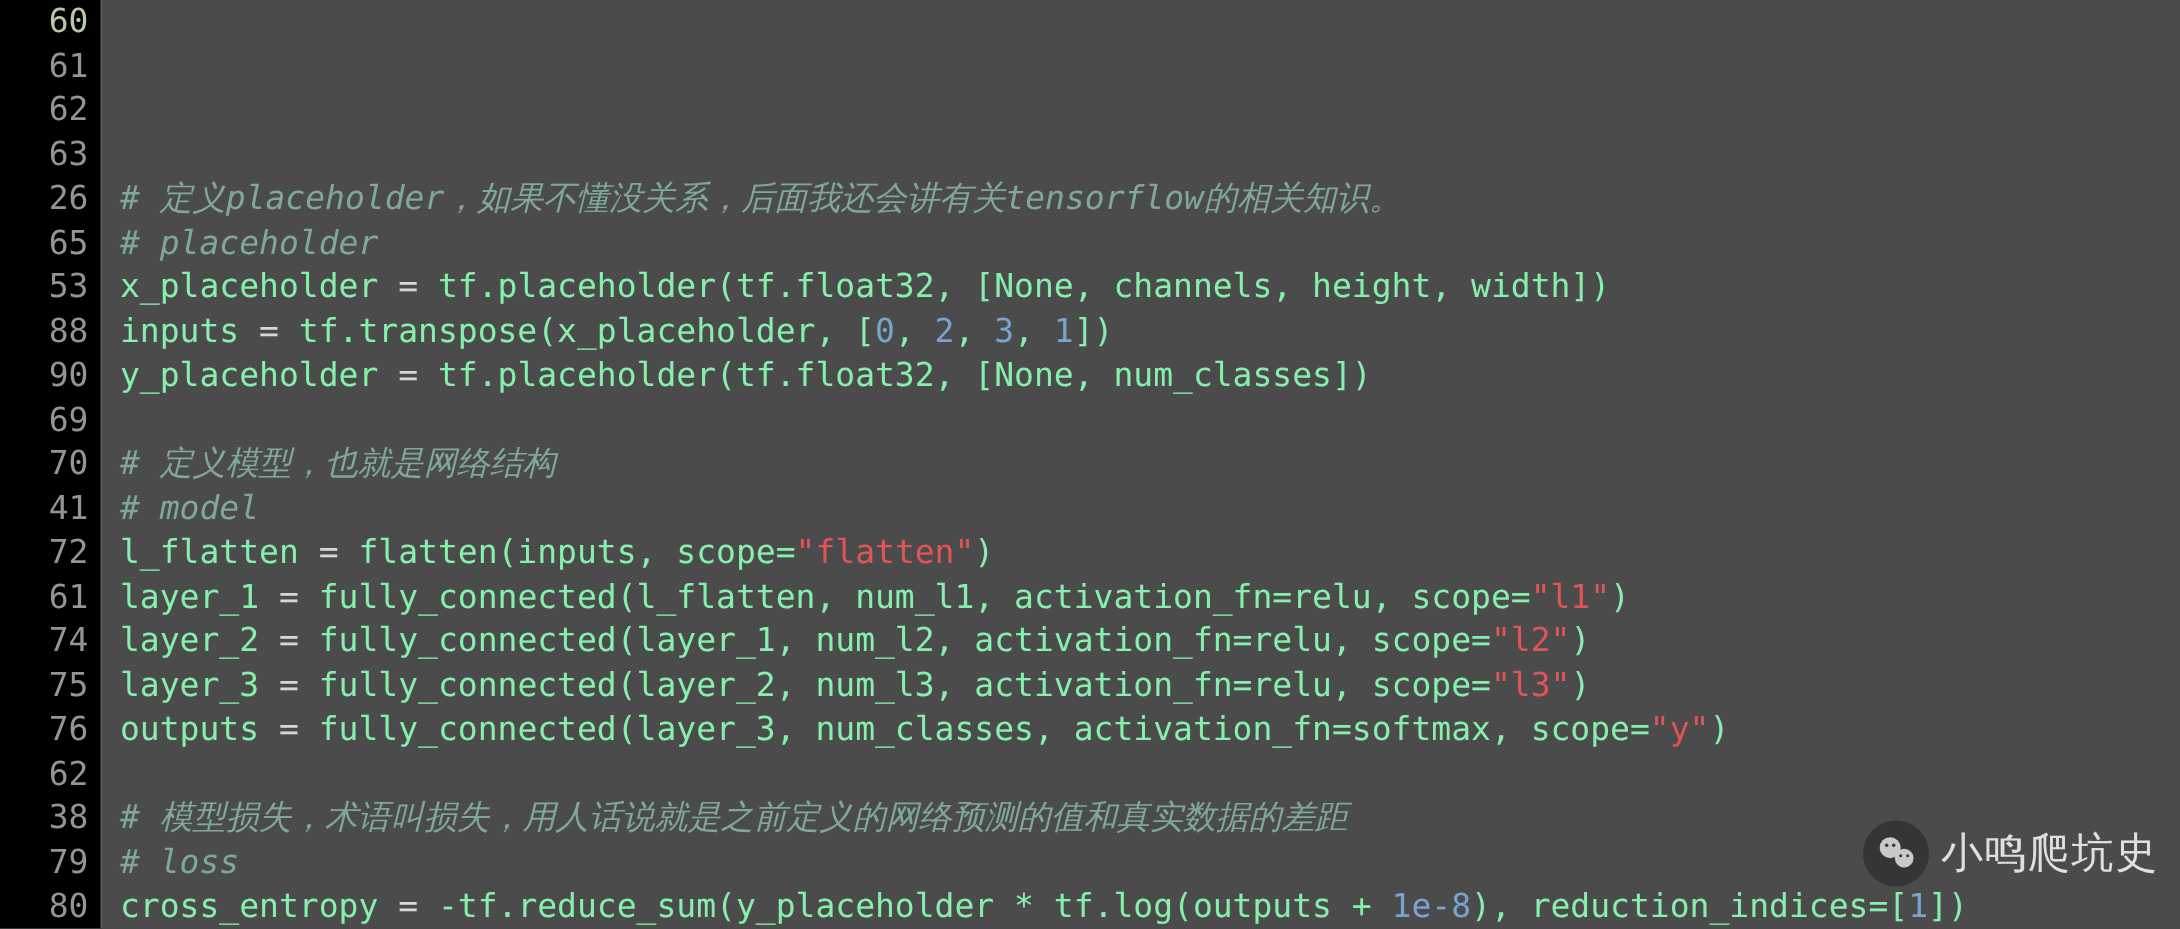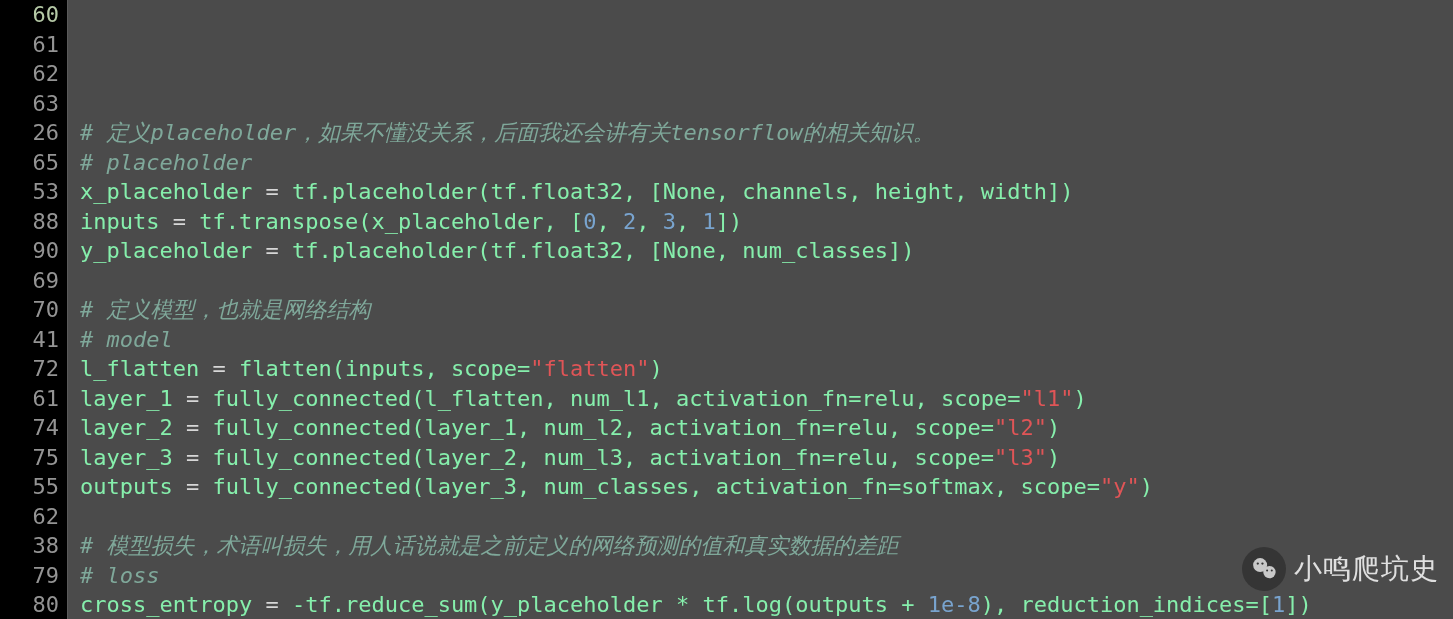--- a/index.html
+++ b/index.html
@@ -96,21 +96,21 @@
       <div class="ln">53</div>
       <div class="ln">88</div>
       <div class="ln">90</div>
       <div class="ln">69</div>
       <div class="ln">70</div>
       <div class="ln">41</div>
       <div class="ln">72</div>
       <div class="ln">61</div>
       <div class="ln">74</div>
       <div class="ln">75</div>
-      <div class="ln">55</div>
+      <div class="ln">76</div>
       <div class="ln">62</div>
       <div class="ln">38</div>
       <div class="ln">79</div>
       <div class="ln">80</div>
     </div>
   <div class="code" id="code">
     <div class="watermark">
       <span class="wicon">
         <svg viewBox="0 0 36 36" fill="#d7d7d7">
           <circle cx="13" cy="13" r="9"></circle>

